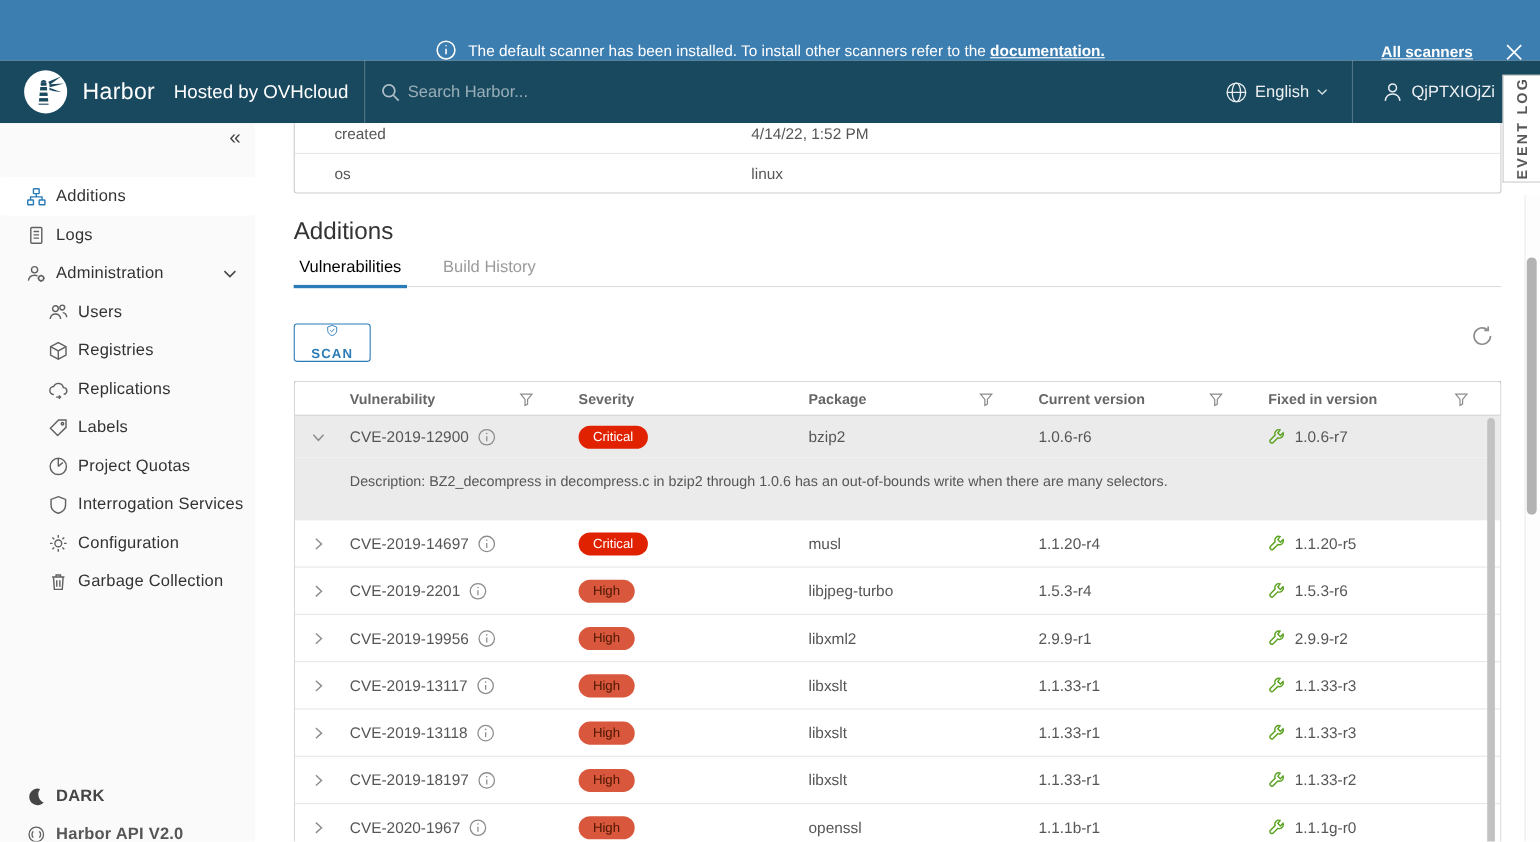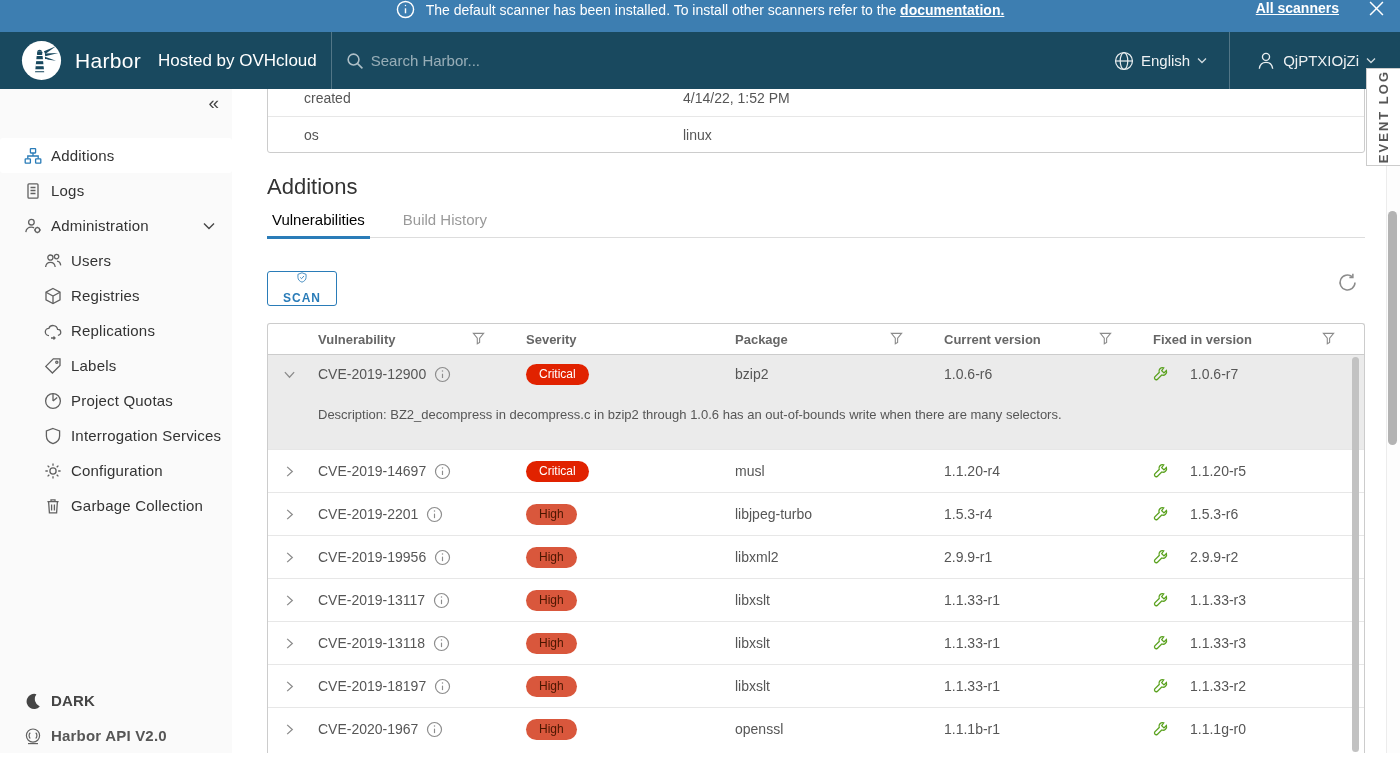--- a/index.html
+++ b/index.html
@@ -1,21 +1,21 @@
 <!DOCTYPE html>
 <html style="--banner-blue: #3d7eb1; --header-navy: #19495f; --accent-blue: #2a7cb8; --critical-red: #e12200; --high-orange: #d9573c; --high-text: #4b1600; --fixed-green: #5ba220; --sidebar-bg: #fafafa;"><head>
 <meta charset="utf-8">
 <style>
   * { box-sizing: border-box; margin: 0; padding: 0; }
   html, body { width: 1400px; height: 765px; overflow: hidden; }
   body { font-family: "Liberation Sans", sans-serif; background: #fff; position: relative; }
 
   
-  .banner { height: 32px; background: var(--banner-blue, #3d7eb1); color: #fff;
-            display: flex; align-items: flex-start; justify-content: center; position: relative; font-size: 14px; }
+  .banner { height: 55px; background: var(--banner-blue, #3d7eb1); color: #fff;
+            display: flex; align-items: flex-end; justify-content: center; position: relative; font-size: 14px; }
   .banner .msg { display: flex; align-items: center; gap: 11px; }
   .banner a, .banner .link { color: #fff; font-weight: bold; text-decoration: underline; cursor: pointer; }
   .banner-right { position: absolute; right: 16px; display: flex; align-items: center; gap: 30px; }
   .banner svg { display: block; }
 
   
   .header { height: 57px; background: var(--header-navy, #19495f); display: flex; align-items: center; color: #fff; position: relative; }
   .logo { margin-left: 21px; flex-shrink: 0; }
   .brand { font-size: 21px; margin-left: 13px; letter-spacing: .3px; }
   .hosted { font-size: 17px; margin-left: 17px; }
@@ -72,33 +72,33 @@
               border: 1px solid var(--accent-blue, #2a7cb8); border-radius: 3px; color: var(--accent-blue, #2a7cb8);
               font-size: 12px; font-weight: bold; letter-spacing: 1px; display: flex; align-items: center; gap: 8px;
               cursor: pointer; font-family: "Liberation Sans", sans-serif; flex-direction: column; }
   .refresh-btn { position: absolute; top: 183px; right: 42px; color: #8c8c8c; cursor: pointer; background: none; border: none; }
 
   
   .vuln-table { position: absolute; top: 234px; left: 35px; right: 35px; bottom: -2px; background: #fff;
                 border: 1px solid #ccc; border-bottom: none; border-radius: 3px 3px 0 0; overflow: hidden; }
   .vt-grid { display: grid; grid-template-columns: 38px 208px 209px 209px 209px 1fr; align-items: center; }
   .vt-header { height: 31px; border-bottom: 1px solid #ccc; font-size: 13px; font-weight: bold; color: #666; }
-  .vt-hcell { display: flex; align-items: flex-start; justify-content: space-between; padding: 0 29px 0 12px; }
+  .vt-hcell { display: flex; align-items: flex-end; justify-content: space-between; padding: 0 29px 0 12px; }
   .vt-row { height: 43px; font-size: 14px; color: #565656; border-top: 1px solid #e7e7e7; cursor: pointer; }
   .vt-row.expanded { height: 38px; border-top: none; background: #ebebeb; }
   .vt-desc { background: #ebebeb; padding: 13px 30px 26px 50px; font-size: 13px; color: #565656; line-height: 17px; }
   .cell { padding-left: 12px; display: flex; align-items: center; }
   .cell.chev { padding-left: 15px; color: #8c8c8c; }
   .cell.chev svg.down { transform: rotate(90deg); }
   .vuln-id { gap: 8px; }
   .info-ic { color: #8c8c8c; flex-shrink: 0; cursor: pointer; }
   .badge { display: inline-block; padding: 3px 13px 4px; border-radius: 13px; font-size: 12px; line-height: 14px; }
   .badge.critical { background: var(--critical-red, #e12200); color: #fff; }
   .badge.high { background: var(--high-orange, #d9573c); color: var(--high-text, #4b1600); }
-  .cell.fixedv { gap: 21px; }
+  .cell.fixedv { gap: 8px; }
   .wrench { color: var(--fixed-green, #5ba220); flex-shrink: 0; }
   .vt-scroll { position: absolute; top: 33px; bottom: 3px; right: 5px; width: 7px; background: #c2c2c2; border-radius: 4px; }
 
   
   .page-scroll-track { position: absolute; top: 65px; bottom: 0; right: 0; width: 14px; background: #fdfdfd; border-left: 1px solid #ececec; }
   .page-scroll-thumb { position: absolute; top: 122px; right: 3px; width: 9px; height: 234px; background: #b3b3b3; border-radius: 5px; }
 
   svg { display: block; }
 </style>
 </head>

